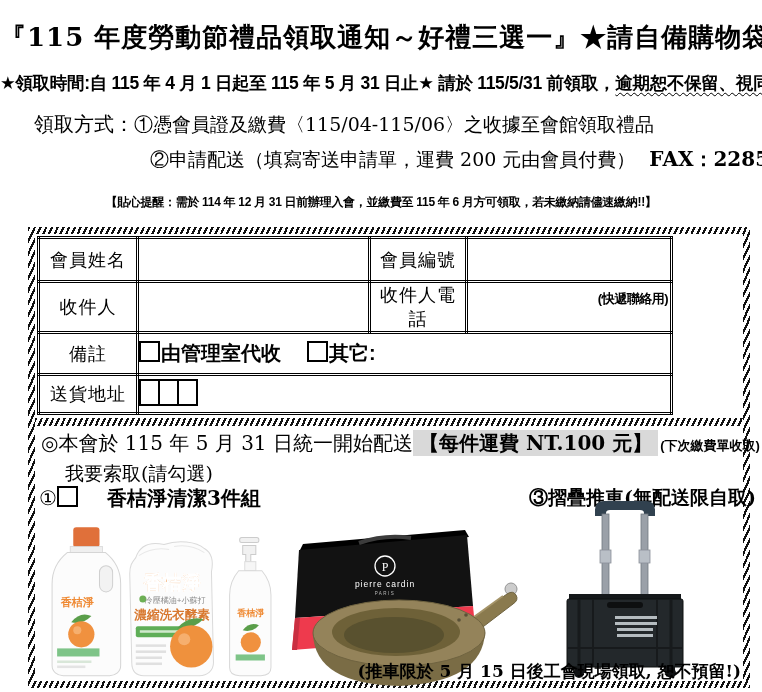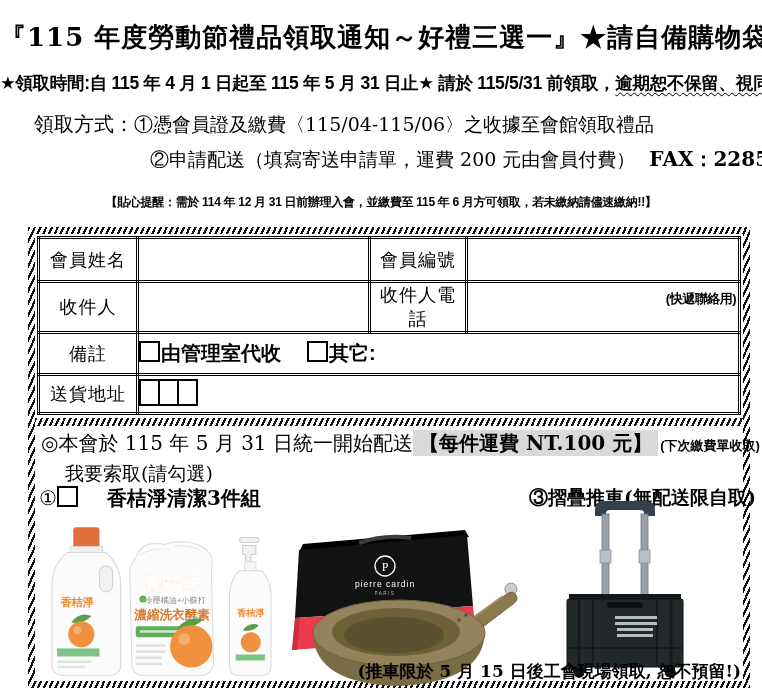--- a/index.html
+++ b/index.html
@@ -16,21 +16,21 @@
   .method-label{font-weight:normal;font-size:20px;margin-top:29px;}
   .method-line2{position:absolute;top:146px;left:150px;font-size:19px;white-space:nowrap;}
   .fax{font-weight:bold;font-size:20px;margin-left:14px;}
   .reminder{position:absolute;top:194px;left:0;width:762px;text-align:center;
          font-size:12px;font-weight:bold;white-space:nowrap;letter-spacing:-0.3px;}
 
   .hatch{background:repeating-linear-gradient(115deg,#111 0px,#111 2.2px,#fff 2.2px,#fff 5.2px);}
   .frame{position:absolute;top:227px;left:28px;width:722px;height:461px;box-sizing:border-box;padding:7px;}
   .frame-inner{width:708px;height:447px;box-sizing:border-box;background:#fff;padding:2px;}
 
-  table.form-table{width:704px;height:172px;border-collapse:collapse;table-layout:fixed;}
+  table.form-table{width:636px;height:172px;border-collapse:collapse;table-layout:fixed;}
   table.form-table td{border:3px double #000;padding:0;vertical-align:middle;overflow:hidden;}
   td.label{text-align:center;font-size:18px;letter-spacing:1px;}
   td.value{position:relative;}
   .phone-note{position:absolute;top:7px;right:2px;font-size:13px;font-weight:bold;letter-spacing:-0.5px;}
   td.addr{vertical-align:top;padding:2px 0 0 4px;}
   .postal-box{display:inline-block;width:17px;height:23px;border:2px solid #000;margin-right:-2px;background:#fff;}
   td.remarks{padding-left:5px;font-size:20px;font-weight:bold;vertical-align:middle;}
   .cb{display:inline-block;width:17px;height:17px;border:2px solid #000;background:#fff;vertical-align:-2px;margin-right:1px;}
   .remarks .gap{display:inline-block;width:26px;}
 

